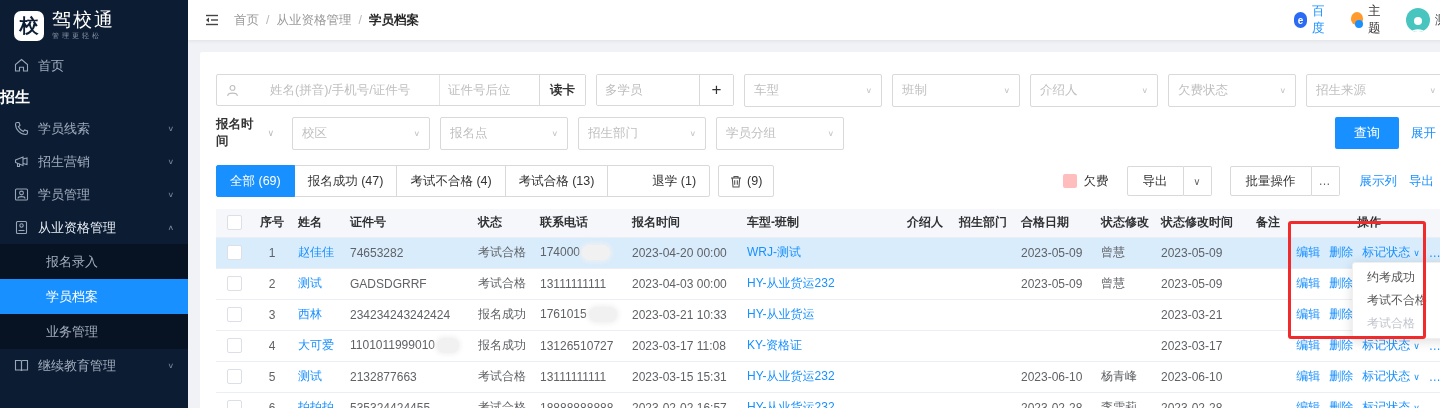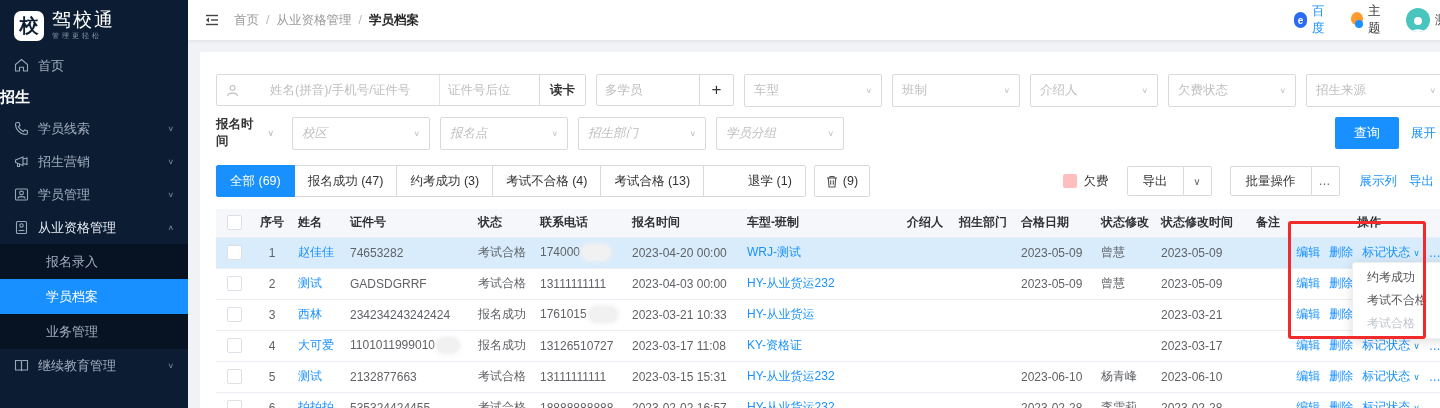--- a/index.html
+++ b/index.html
@@ -294,21 +294,21 @@
           </span>
       </div>
 
       <div class="frow">
         <span class="date-label">
           <span>报名时间</span>
           <span class="dl-chev">∨</span>
         </span>
         <span class="gap" style="width:8px"></span>
         <span class="gap"></span>
-        <span id="row2-selects" style="display:flex;align-items:center;font-style:italic;">
+        <span id="row2-selects" style="display:flex;align-items:center;">
             <div class="sel" style="width: 138px;">
               <span>校区</span>
               <span class="sel-chev">∨</span>
             </div>
             <span class="gap"></span>
             <div class="sel" style="width: 128px;">
               <span>报名点</span>
               <span class="sel-chev">∨</span>
             </div>
             <span class="gap"></span>
@@ -326,21 +326,20 @@
         <span class="expand-link">
           <span>展开</span>
           <span class="dl-chev" style="color:#1890ff">∨</span>
         </span>
       </div>
 
       <div class="tabs-row">
         <span id="tabs" style="display:flex;">
             <span class="tab-btn active">全部 (69)</span>
             <span class="tab-btn">报名成功 (47)</span>
-            <span class="tab-btn">约考成功 (3)</span>
             <span class="tab-btn">考试不合格 (4)</span>
             <span class="tab-btn">考试合格 (13)</span>
             <span class="tab-btn last">退学 (1)</span>
           </span>
         <span class="trash-btn">
           <svg width="12" height="13" viewBox="0 0 12 13" fill="none" stroke="#555" stroke-width="1.1">
             <path d="M1 3 H11"></path>
               <path d="M4 3 V1.5 H8 V3"></path>
               <path d="M2.3 3 L3 12 H9 L9.7 3"></path>
               <path d="M4.7 5.2 V9.8 M7.3 5.2 V9.8"></path>

